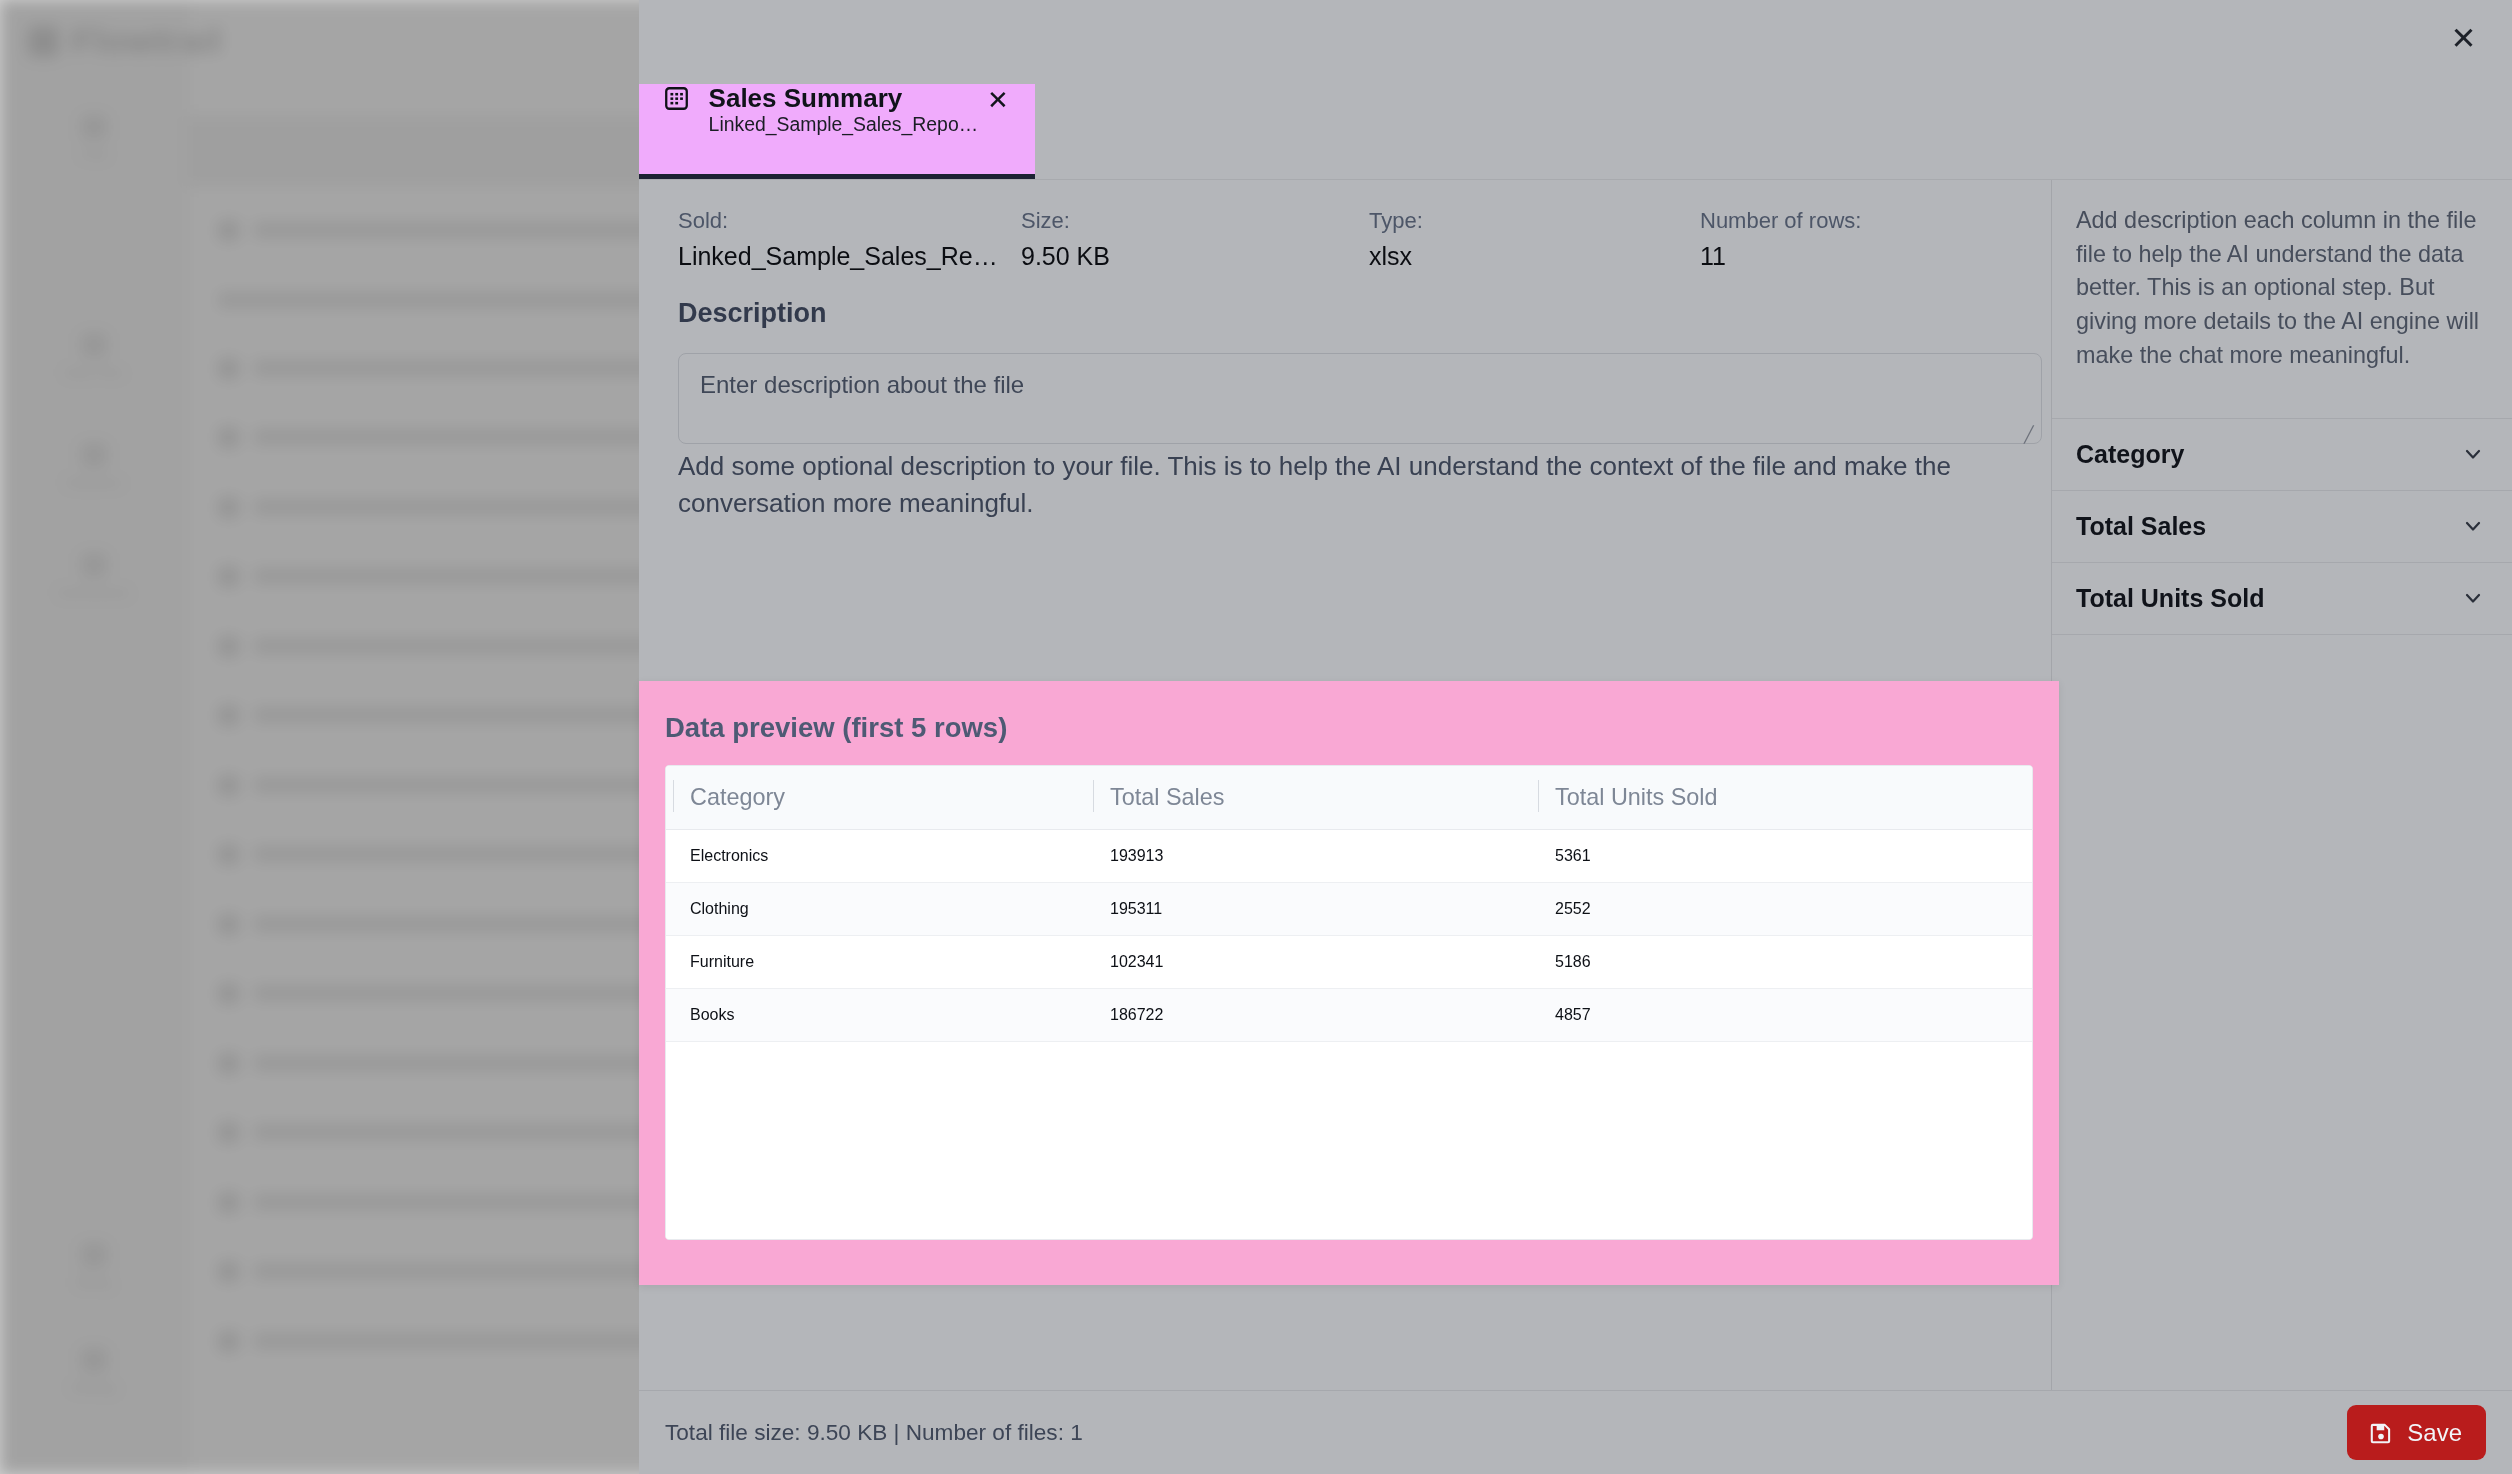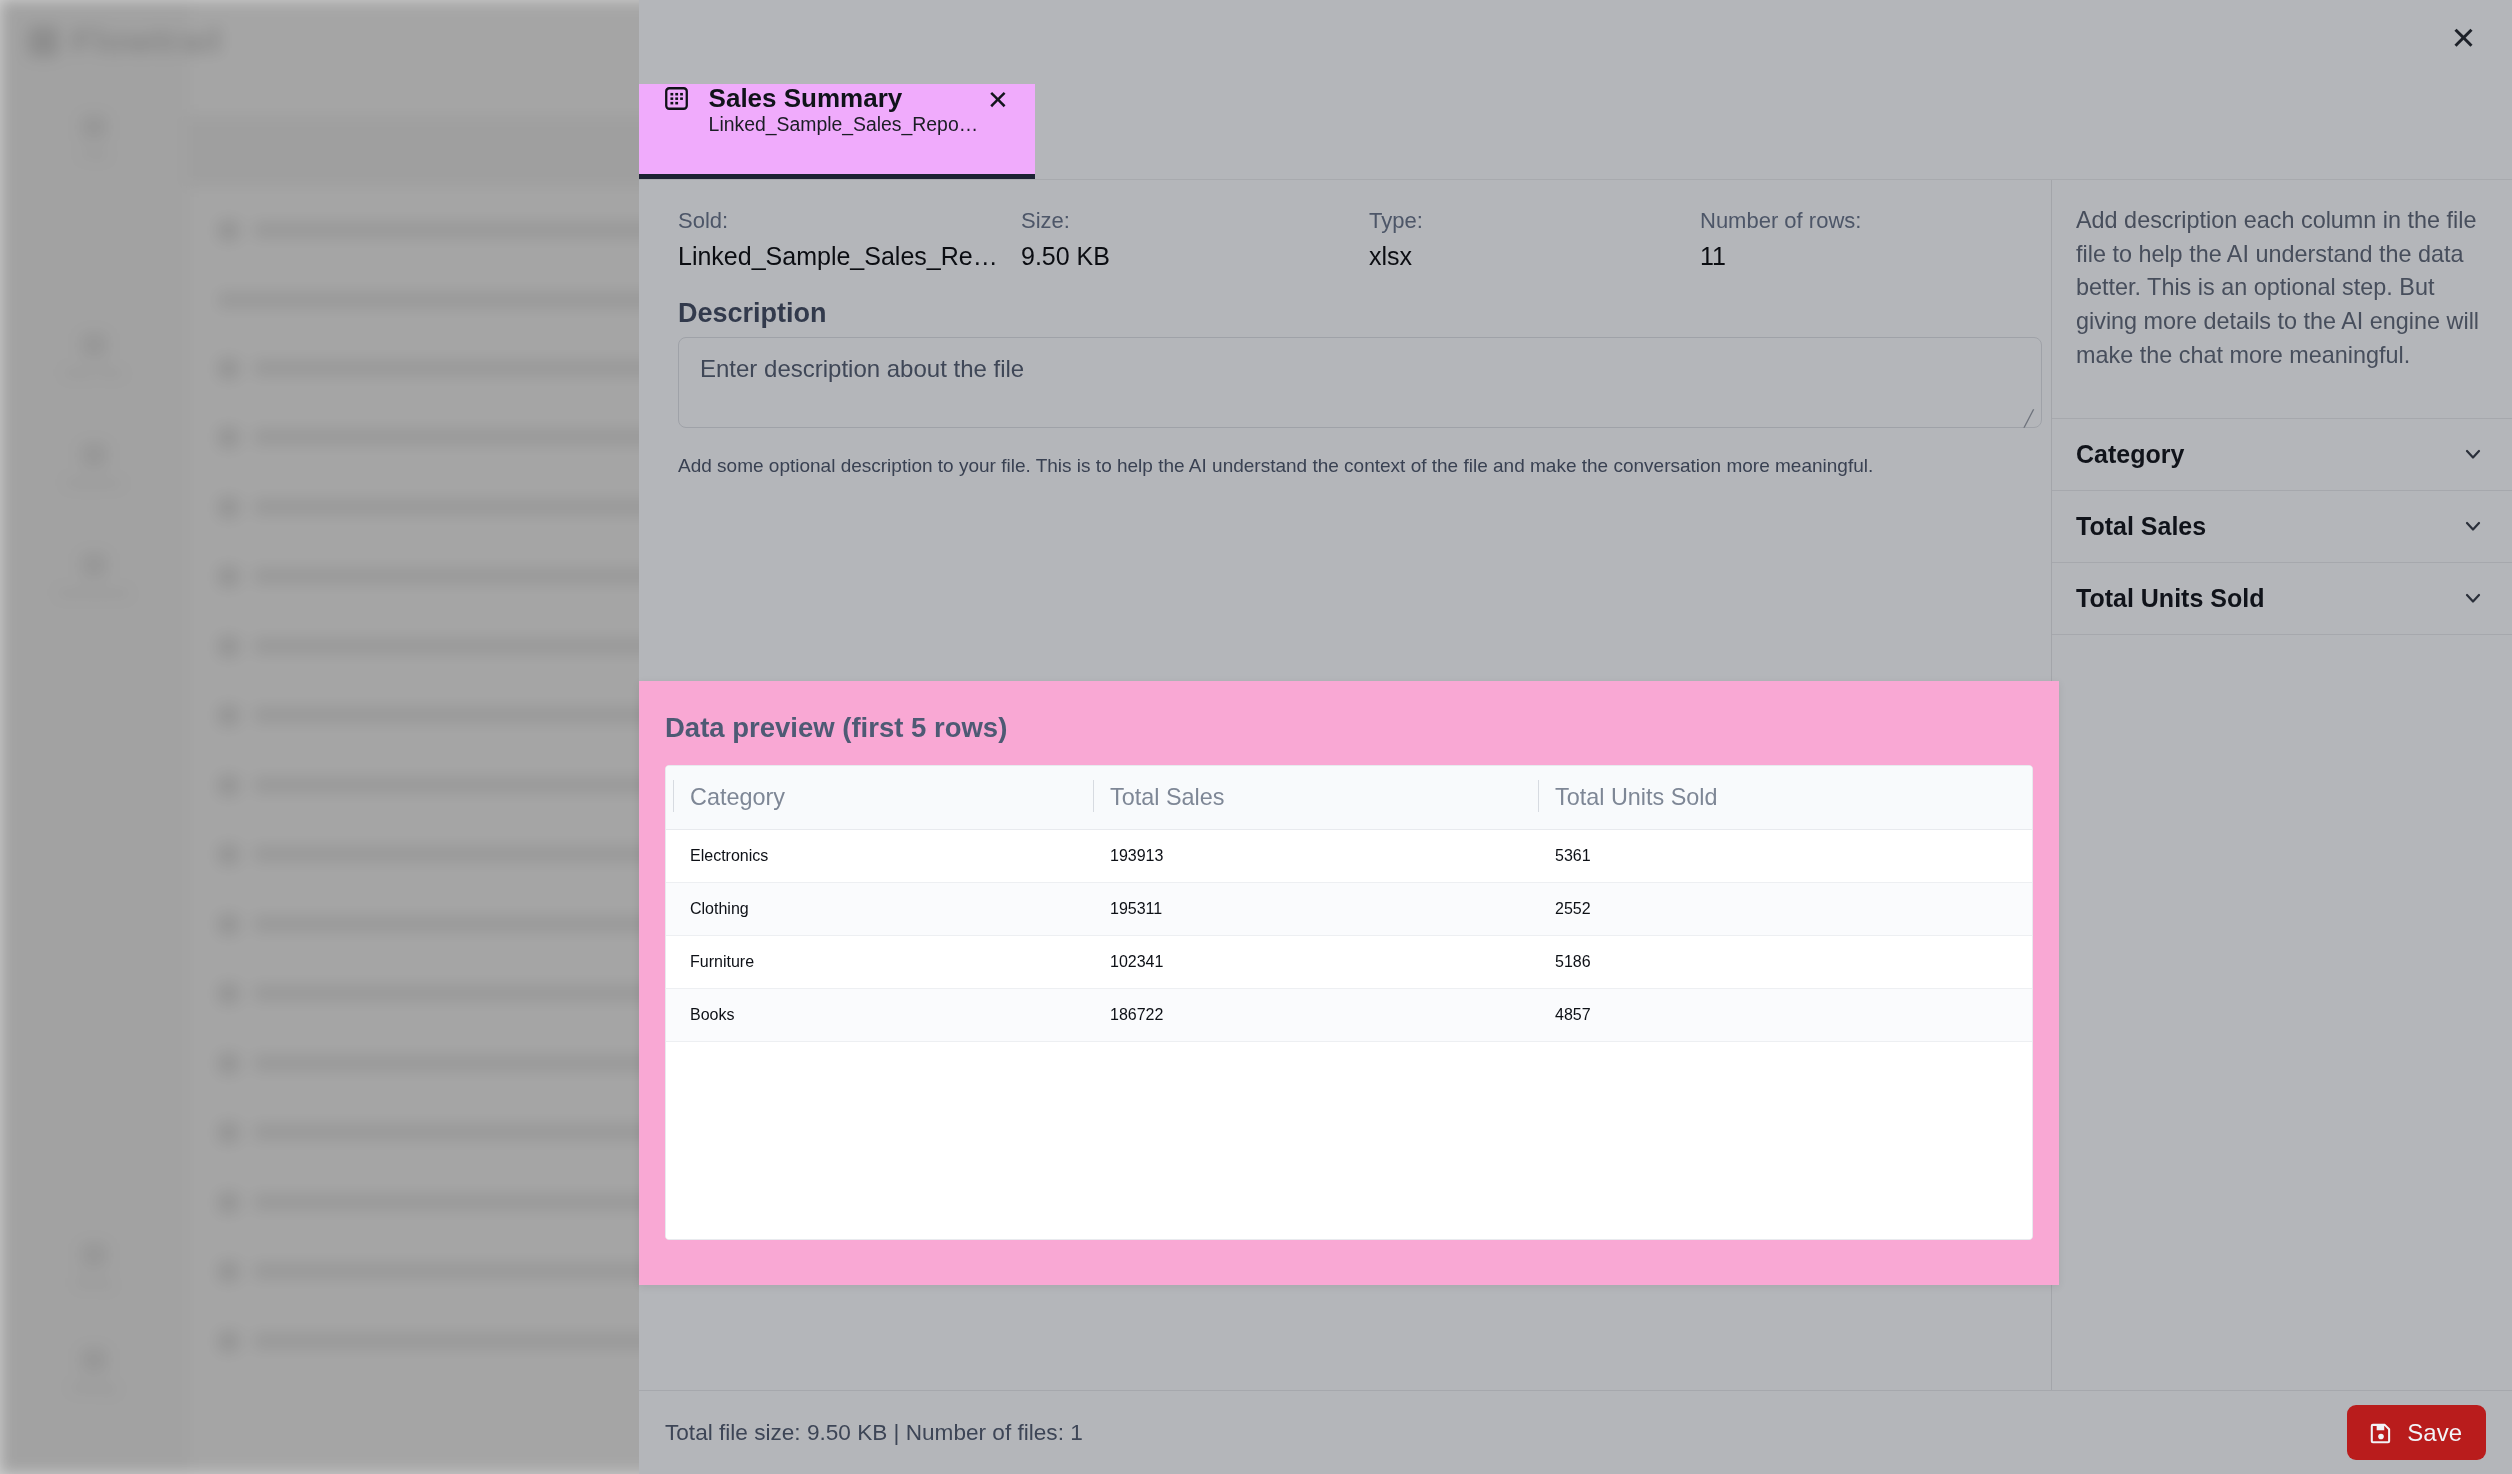--- a/index.html
+++ b/index.html
@@ -150,41 +150,41 @@
     font-size: 22px; color: #4d5668; margin-bottom: 9.7px; line-height: 1.1;
   }
   .meta-value {
     font-size: 25px; color: #0b0d12; line-height: 1.1;
     white-space: nowrap; overflow: hidden; text-overflow: ellipsis;
     padding-right: 14.5px;
   }
 
   
   #desc-label {
-    font-size: 27px; color: #323a4c; font-weight: 600; margin-bottom: 8px;
+    font-size: 27px; color: #323a4c; font-weight: 600; margin-bottom: 24px;
   }
   #desc-box {
     width: 1364px; height: 91px;
     background: transparent;
     border: 1.6px solid #9fa2a8; border-radius: 8px;
     position: relative;
     cursor: text;
   }
   #desc-placeholder {
     position: absolute; left: 21px; top: 17px;
     font-size: 24px; color: #3f4757;
   }
   #desc-resize {
     position: absolute; right: 4px; bottom: 3.2px;
     width: 13px; height: 13px;
     color: #6d727c; font-size: 16px; line-height: 1;
   }
   #desc-help {
-    margin-top: 24px; width: 1358px;
-    font-size: 19px; color: #3941526b; color: #394152;
+    margin-top: 4px; width: 1358px;
+    font-size: 26px; color: #3941526b; color: #394152;
     line-height: 1.44;
   }
 
   
   #preview-card {
     position: absolute;
     left: 0; top: 501px; width: 1420px; height: 604px;
     background: #f9a8d4;
     box-shadow: 0 1.6px 8px rgba(0,0,0,0.08);
     padding: 24px 26px 0 26px;

